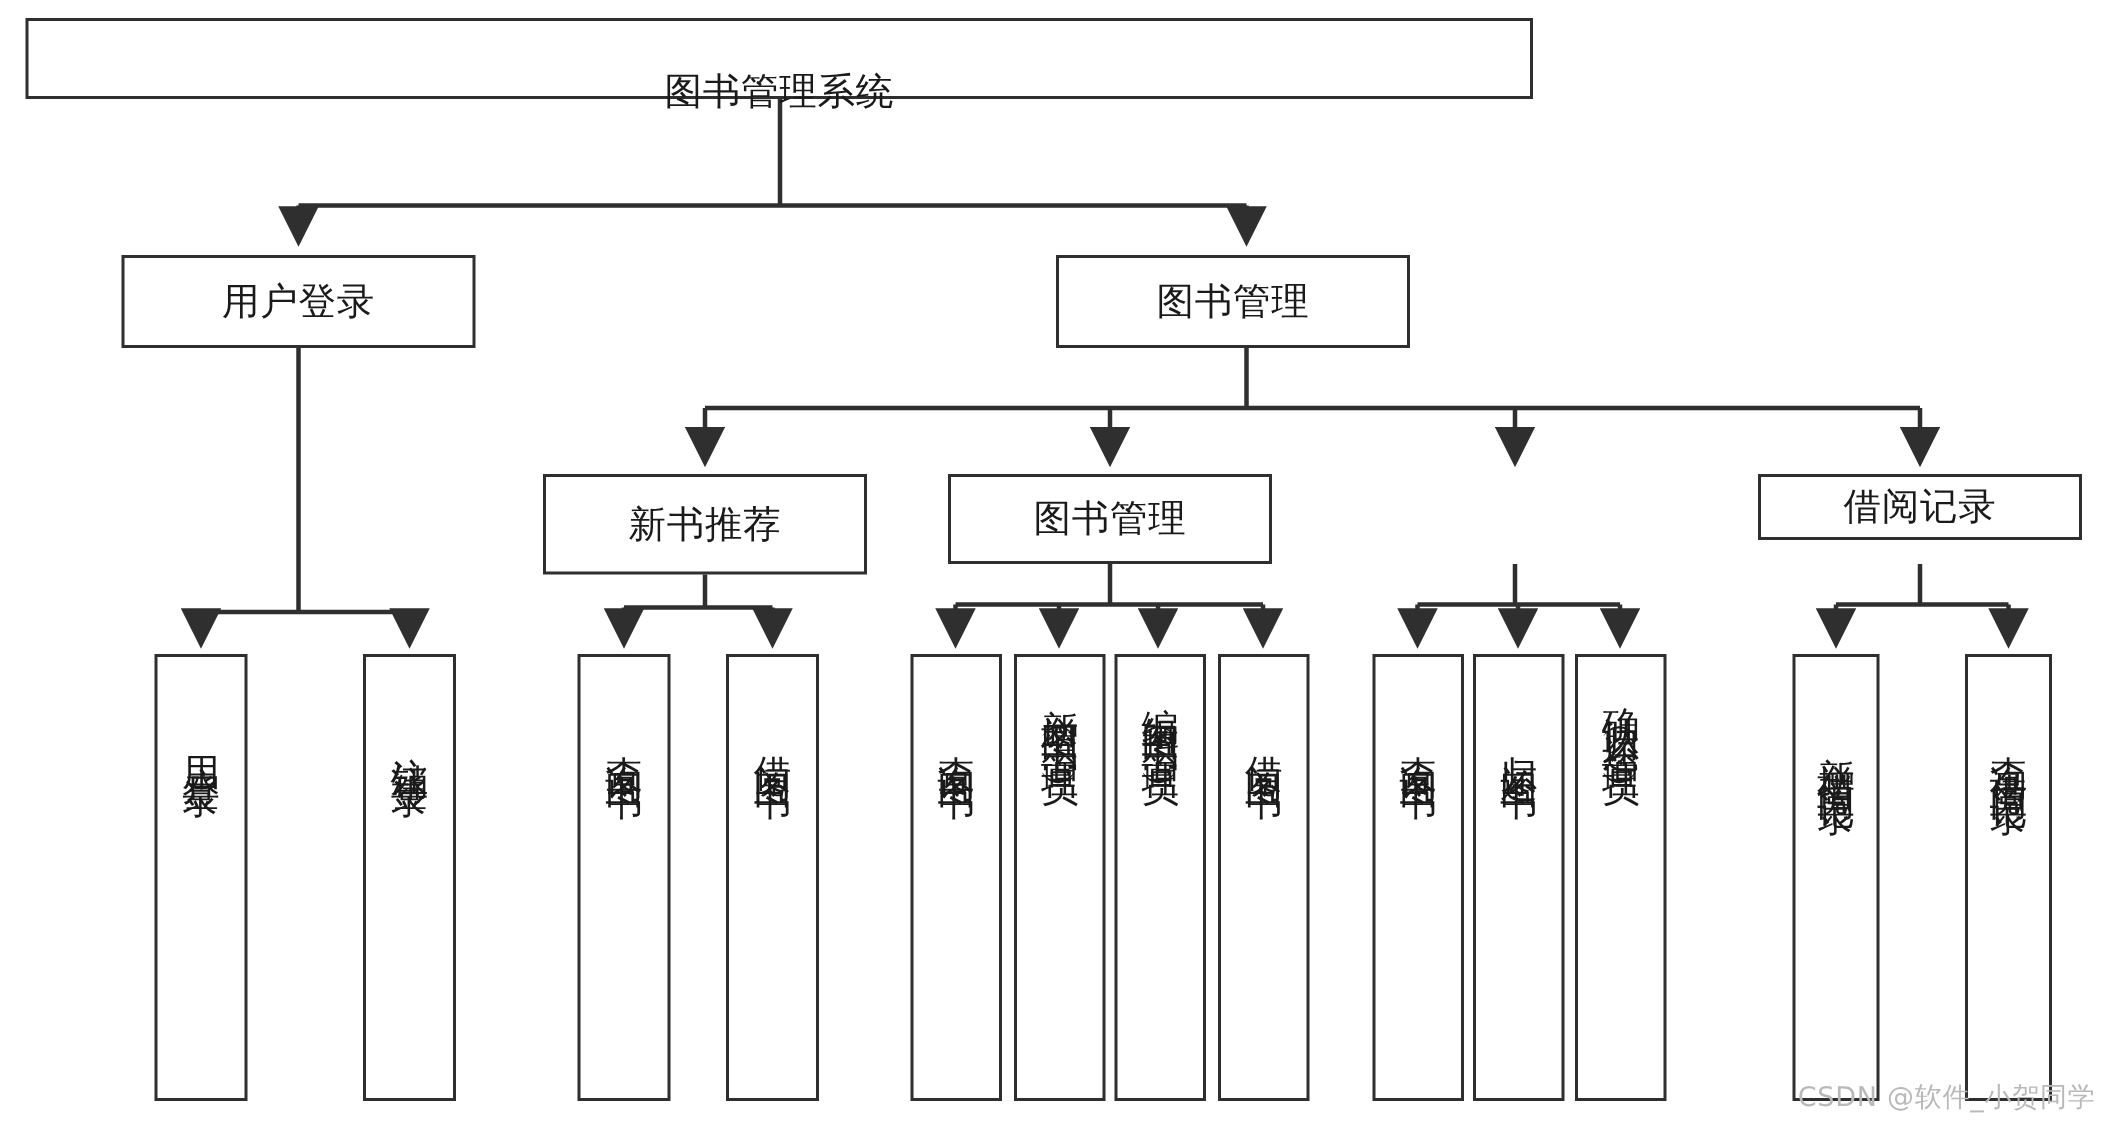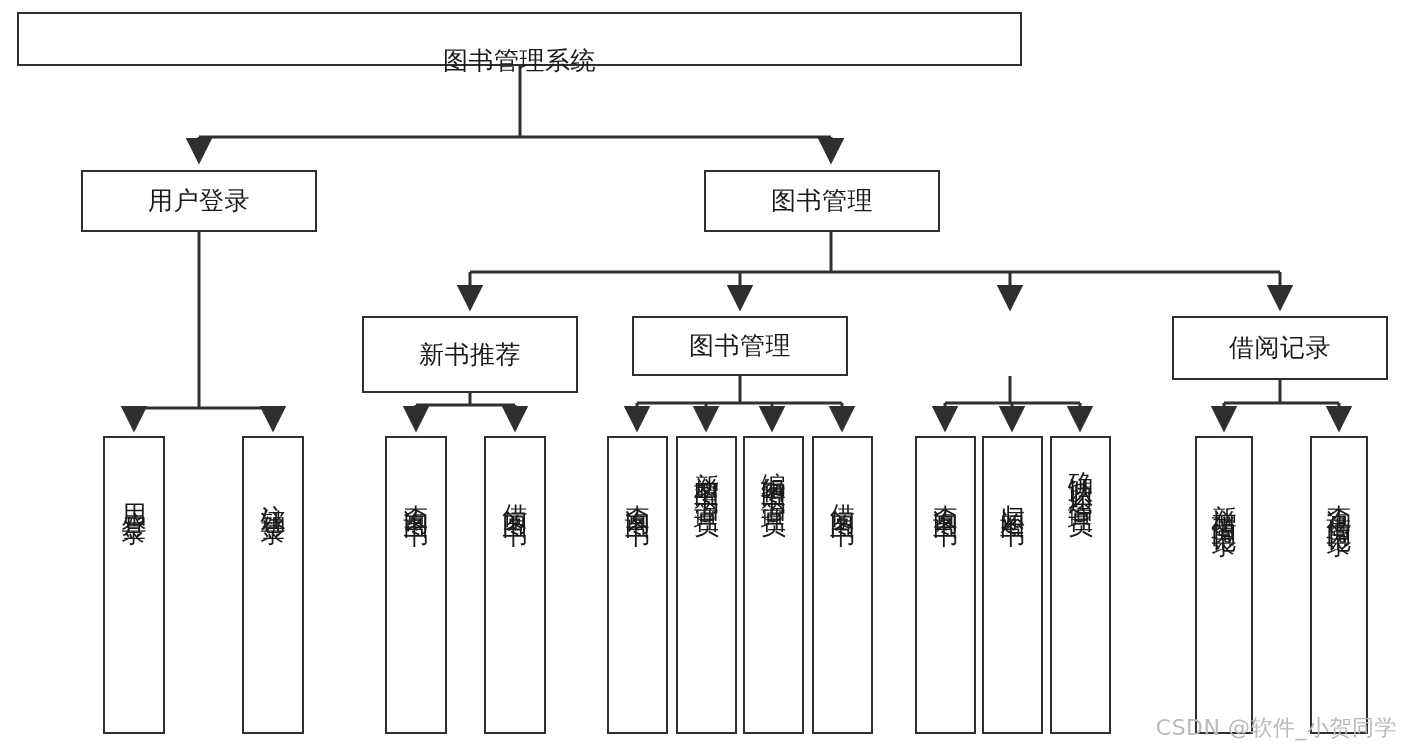--- a/index.html
+++ b/index.html
@@ -65,21 +65,21 @@
     text-orientation: upright;
     font-size: 25px;
     line-height: 1;
     letter-spacing: 6px;
     white-space: nowrap;
   }
   .watermark {
     position: absolute;
     right: 8px;
     bottom: 4px;
-    font-size: 22px;
+    font-size: 18px;
     color: #b9b9b9;
     letter-spacing: 0.5px;
     white-space: nowrap;
     user-select: none;
   }
 </style>
 </head>
 <body>
 
 <div id="canvas">
@@ -139,27 +139,27 @@
     <span class="label">图书管理系统</span>
   </div>
 
   <div class="node horiz" style="left:81px; top:170px; width:236px; height:62px;">
     <span class="label">用户登录</span>
   </div>
   <div class="node horiz" style="left:704px; top:170px; width:236px; height:62px;">
     <span class="label">图书管理</span>
   </div>
 
-  <div class="node horiz" style="left:362px; top:316px; width:216px; height:77px;">
+  <div class="node horiz" style="left:362px; top:316px; width:216px; height:67px;">
     <span class="label">新书推荐</span>
   </div>
   <div class="node horiz" style="left:632px; top:316px; width:216px; height:60px;">
     <span class="label">图书管理</span>
   </div>
-  <div class="node horiz" style="left:1172px; top:316px; width:216px; height:64px;">
+  <div class="node horiz" style="left:1172px; top:316px; width:216px; height:44px;">
     <span class="label">借阅记录</span>
   </div>
 
   <div class="node vert" style="left:103px; top:436px; width:62px; height:298px;">
     <span class="label">用户登录</span>
   </div>
   <div class="node vert" style="left:242px; top:436px; width:62px; height:298px;">
     <span class="label">注销登录</span>
   </div>
 

